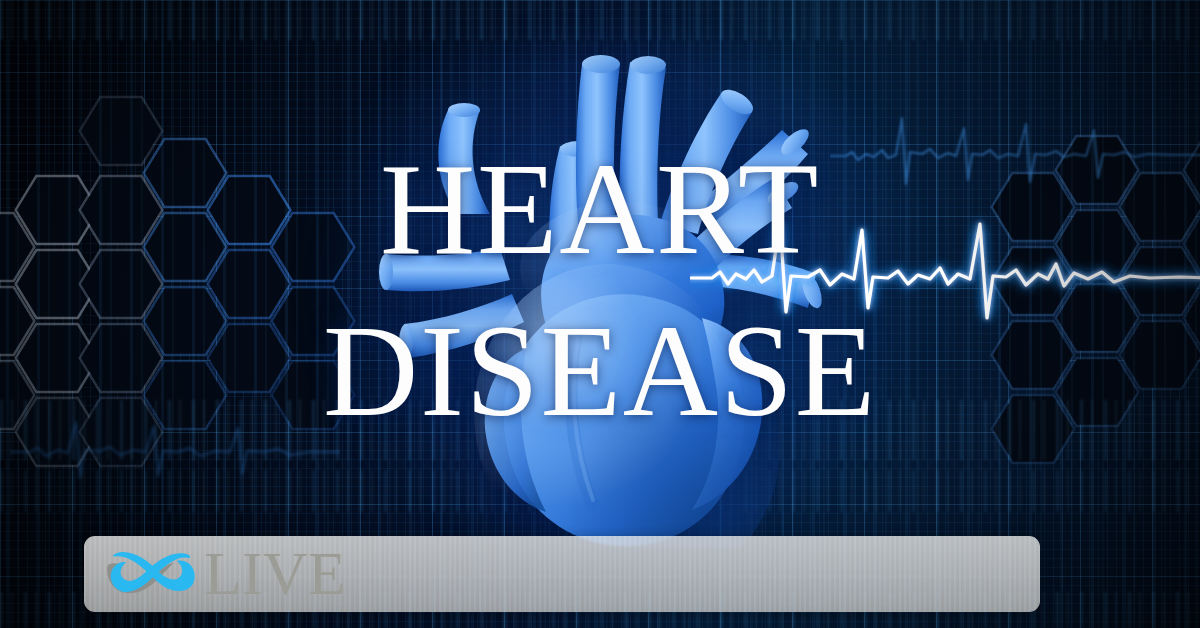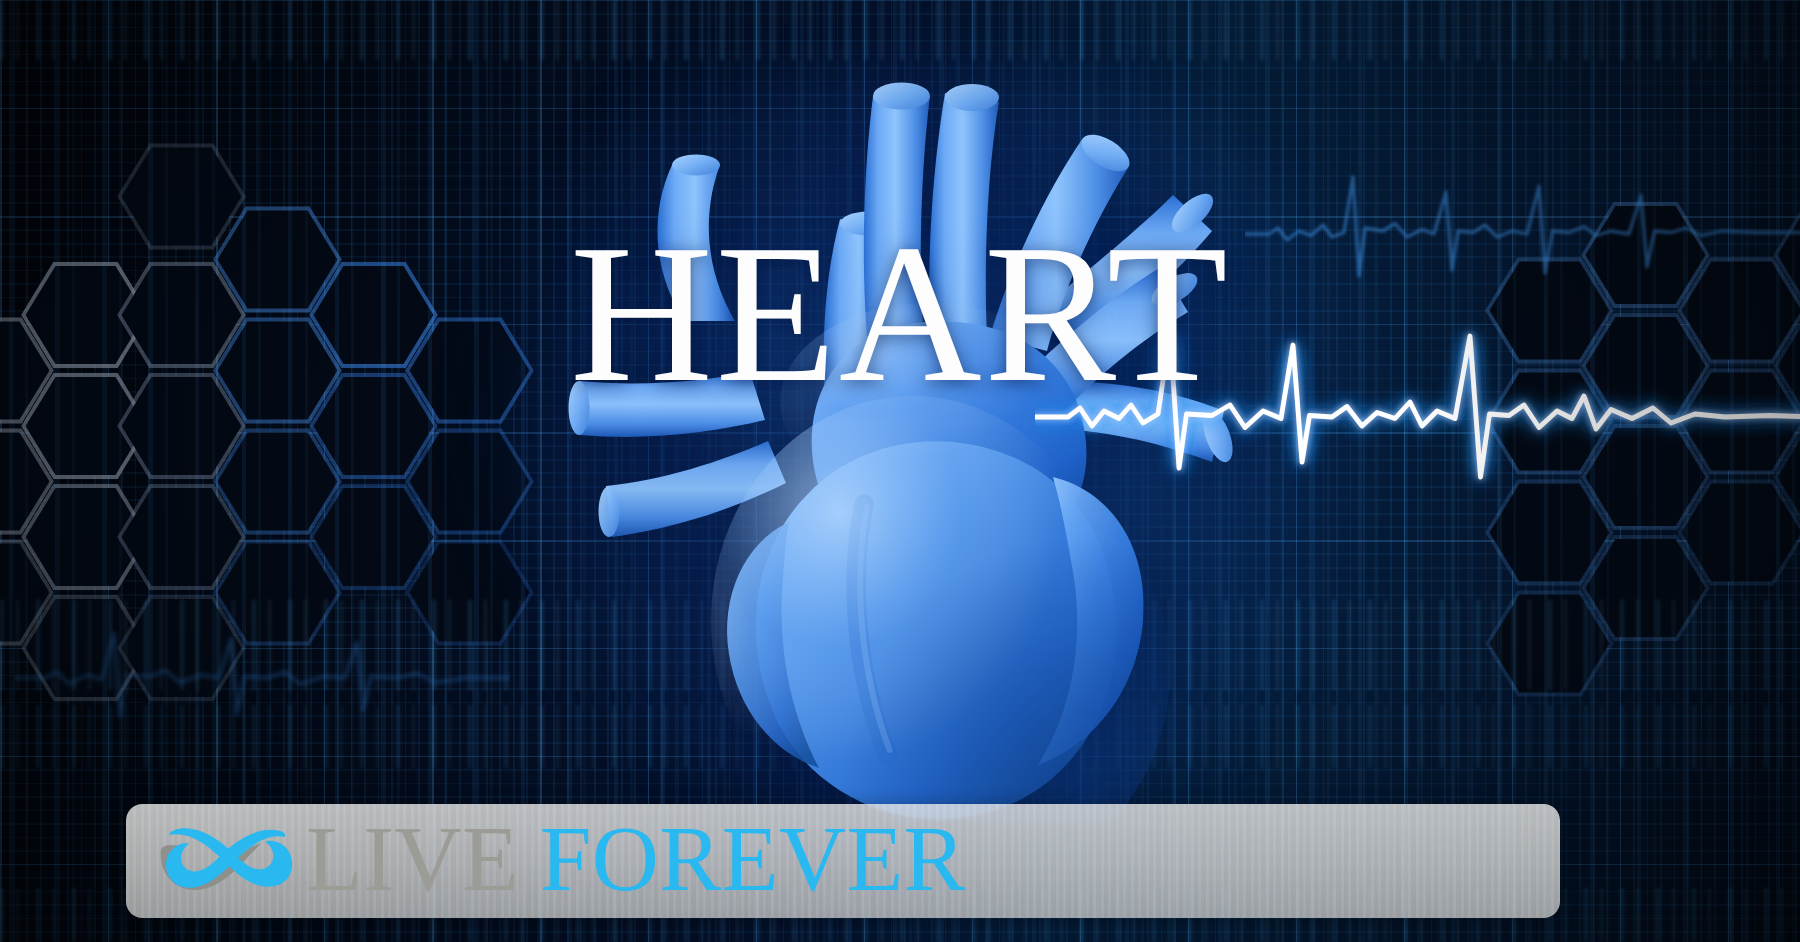--- a/index.html
+++ b/index.html
@@ -329,20 +329,21 @@
                L250 68 L258 84 L268 74 L280 79
                L290 24 L297 118 L303 76 L316 77 L326 70 L336 85 L348 74 L358 79
                L366 64 L374 86 L384 73 L398 79 L412 72 L424 82 L440 76
                L460 78 L490 77 L520 78" fill="none" stroke="#ffffff" stroke-width="3.2" stroke-linejoin="round" stroke-linecap="round" filter="url(#ecgGlow)"></path>
     </svg>
   </div>
 
   <div class="layer vignette"></div>
 
   <div class="title" id="title-line1">HEART</div>
+  <div class="title" id="title-line2">DISEASE</div>
 
   <div id="logo-bar">
     <div id="logo-inner">
 
       <div id="logo-mark">
         <svg viewBox="0 0 130 80" xmlns="http://www.w3.org/2000/svg">
 
           <path d="M6 30 C4 52 20 70 44 66 C66 62 80 42 98 24
                    C86 26 74 40 60 50 C46 60 30 58 24 46
                    C20 38 22 32 28 28 C18 24 8 24 6 30 Z" fill="#8d8d89" opacity=".95"></path>
@@ -354,19 +355,18 @@
           <path d="M120 18 C104 14 88 26 74 40 C60 54 44 68 26 64
                    C14 60 8 48 12 36 C15 28 24 22 32 24
                    C24 30 22 40 28 46 C36 54 48 48 58 38
                    C74 22 94 8 114 12 C119 13 121 15 120 18 Z" fill="#29b8f0"></path>
         </svg>
       </div>
 
       <div id="logo-text">
         <span class="lt-gray">LIVE</span>
         <span class="sp"></span>
-        <span class="lt-cyan">FOREVER</span>
       </div>
 
     </div>
   </div>
 
 </div>
 
 </body></html>

